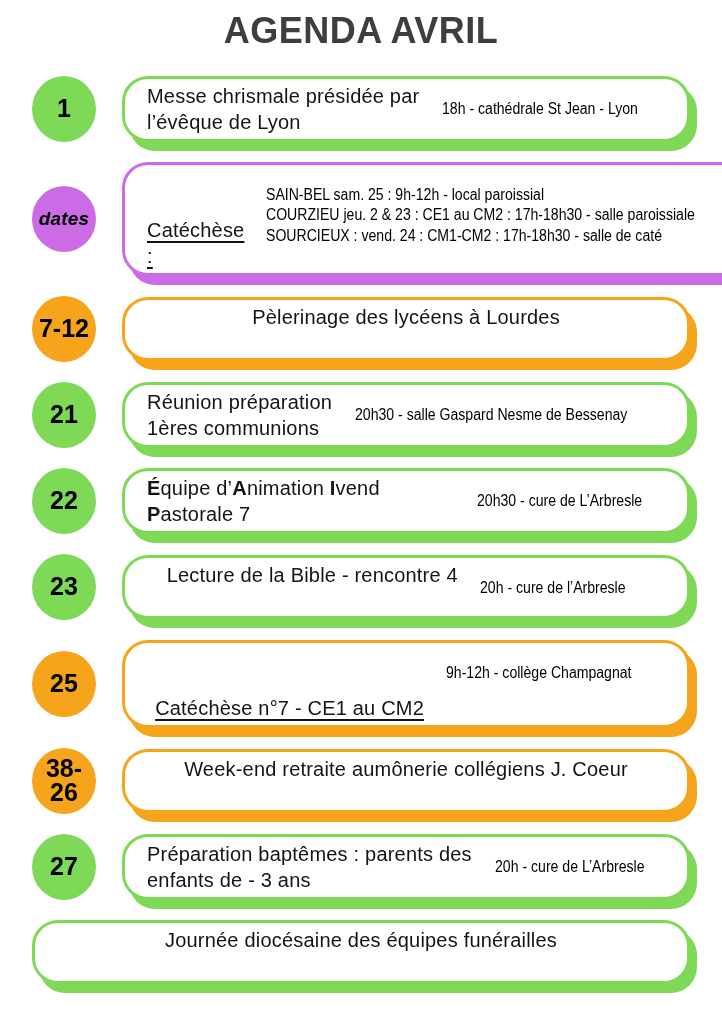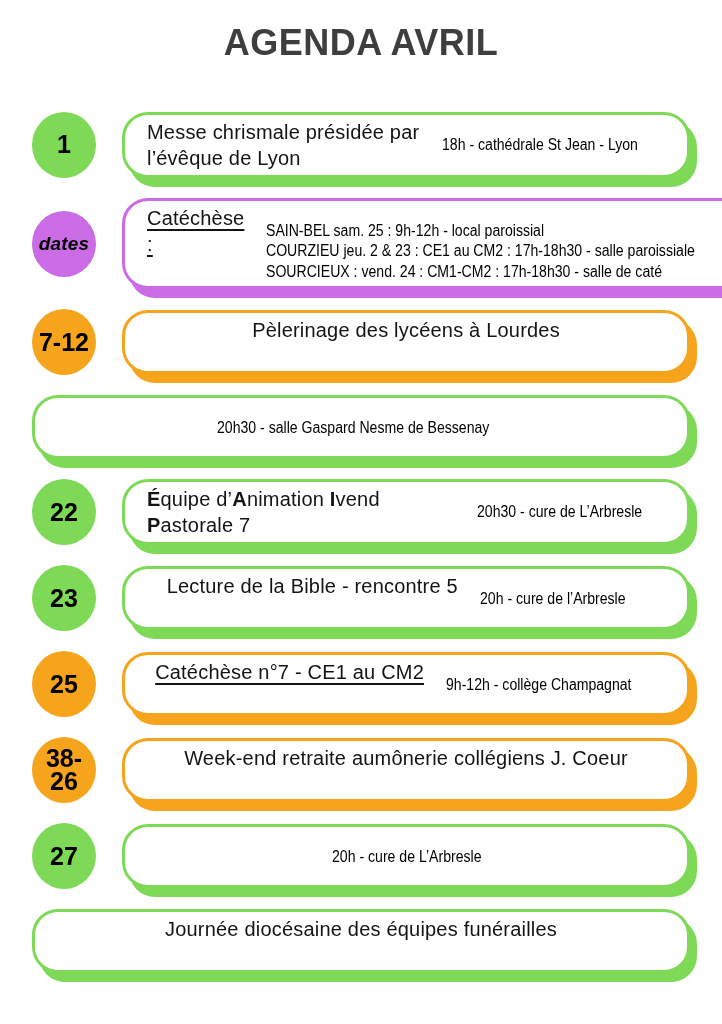--- a/index.html
+++ b/index.html
@@ -12,22 +12,22 @@
     height: 1024px;
     overflow: hidden;
     font-family: "Liberation Sans", "DejaVu Sans", sans-serif;
   }
   .page-title {
     text-align: center;
     font-size: 36px;
     font-weight: 800;
     color: #3e3e3e;
     letter-spacing: 0.5px;
-    margin: 12px;
-    padding: 10px 0 36px 0;
+    margin: 0;
+    padding: 10px 0 24px 0;
   }
   .agenda-list {
     display: flex;
     flex-direction: column;
     gap: 20px;
     padding: 0 32px;
   }
   .event-row {
     display: flex;
     align-items: center;
@@ -72,20 +72,21 @@
     font-size: 20px;
     color: #141414;
     letter-spacing: 0.2px;
     line-height: 1.3;
   }
   .event-title .b { font-weight: bold; }
   .event-title.u {
     text-decoration: underline;
     text-underline-offset: 4px;
     text-decoration-thickness: 2px;
+    margin-top: 48px;
   }
   .event-details { margin-top: 16px; }
   .detail-line {
     font-size: 16px;
     color: #000;
     margin-left: 22px;
     line-height: 1.28;
     transform: scaleX(0.88);
     transform-origin: 0 50%;
     white-space: nowrap;
@@ -118,39 +119,41 @@
     </div>
   </div>
     <div class="event-row" style="--c: #F5A41C;">
     <div class="date-badge">7-12</div>
     <div class="event-card">
       <div class="event-title"><span>Pèlerinage des lycéens à Lourdes</span></div>
 
     </div>
   </div>
     <div class="event-row" style="--c: #7ED957;">
+    <div class="date-badge">21</div>
     <div class="event-card">
+      <div class="event-title"><span>Réunion préparation 1ères communions</span></div>
       <div class="event-details">
           <div class="detail-line">20h30 - salle Gaspard Nesme de Bessenay</div>
         </div>
     </div>
   </div>
     <div class="event-row" style="--c: #7ED957;">
     <div class="date-badge">22</div>
     <div class="event-card">
       <div class="event-title"><span class="b">É</span><span>quipe d’</span><span class="b">A</span><span>nimation </span><span class="b">I</span><span>vend </span><span class="b">P</span><span>astorale 7</span></div>
       <div class="event-details">
           <div class="detail-line">20h30 - cure de L’Arbresle</div>
         </div>
     </div>
   </div>
     <div class="event-row" style="--c: #7ED957;">
     <div class="date-badge">23</div>
     <div class="event-card">
-      <div class="event-title"><span>Lecture de la Bible - rencontre 5</span></div>
+      <div class="event-title"><span>Lecture de la Bible - rencontre 4</span></div>
       <div class="event-details">
           <div class="detail-line">20h - cure de l’Arbresle</div>
         </div>
     </div>
   </div>
     <div class="event-row" style="--c: #F5A41C;">
     <div class="date-badge">25</div>
     <div class="event-card">
       <div class="event-title u"><span>Catéchèse n°7 - CE1 au CM2</span></div>
       <div class="event-details">
@@ -162,20 +165,21 @@
     <div class="date-badge">38-
 26</div>
     <div class="event-card">
       <div class="event-title"><span>Week-end retraite aumônerie collégiens J. Coeur</span></div>
 
     </div>
   </div>
     <div class="event-row" style="--c: #7ED957;">
     <div class="date-badge">27</div>
     <div class="event-card">
+      <div class="event-title"><span>Préparation baptêmes : parents des enfants de - 3 ans</span></div>
       <div class="event-details">
           <div class="detail-line">20h - cure de L’Arbresle</div>
         </div>
     </div>
   </div>
     <div class="event-row" style="--c: #7ED957;">
     <div class="event-card">
       <div class="event-title"><span>Journée diocésaine des équipes funérailles</span></div>
     </div>
   </div>

